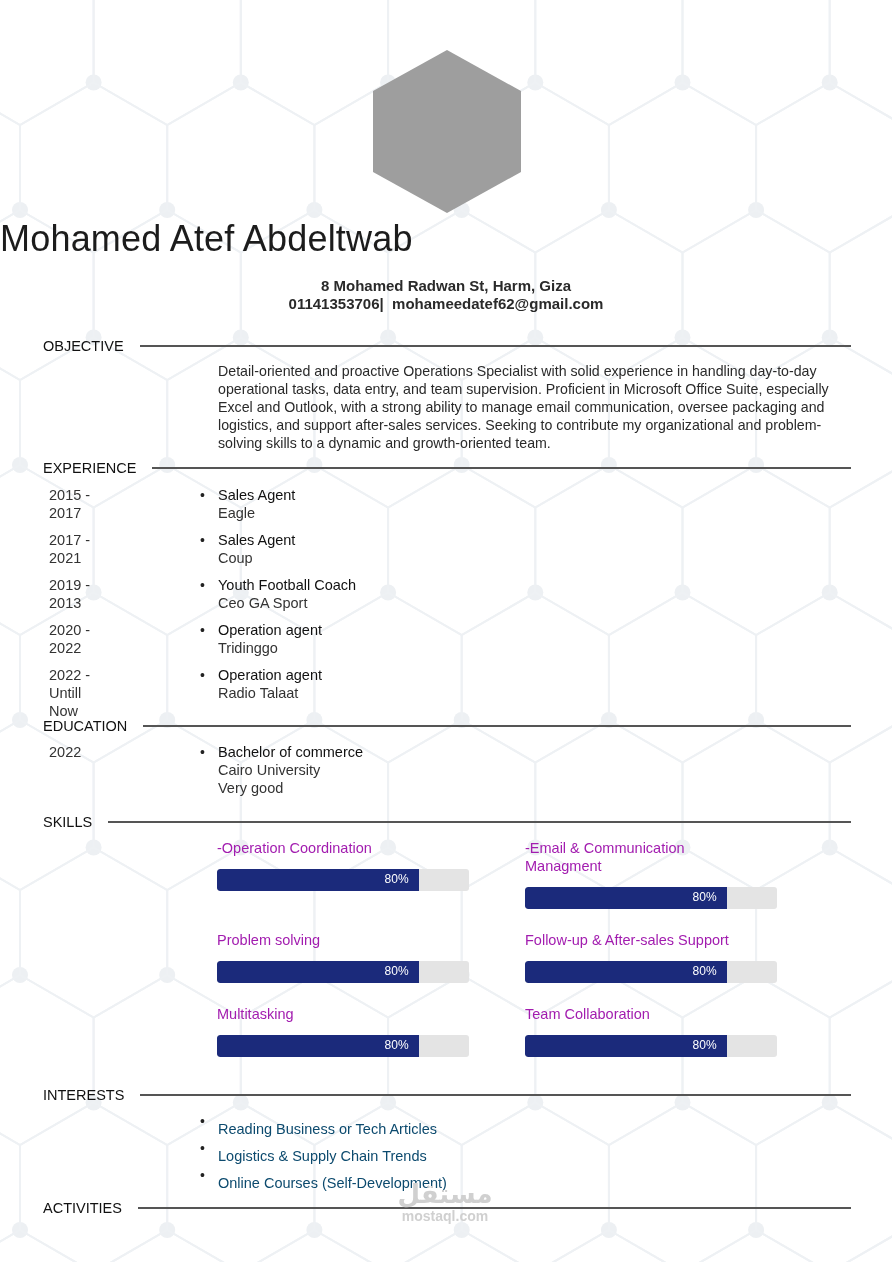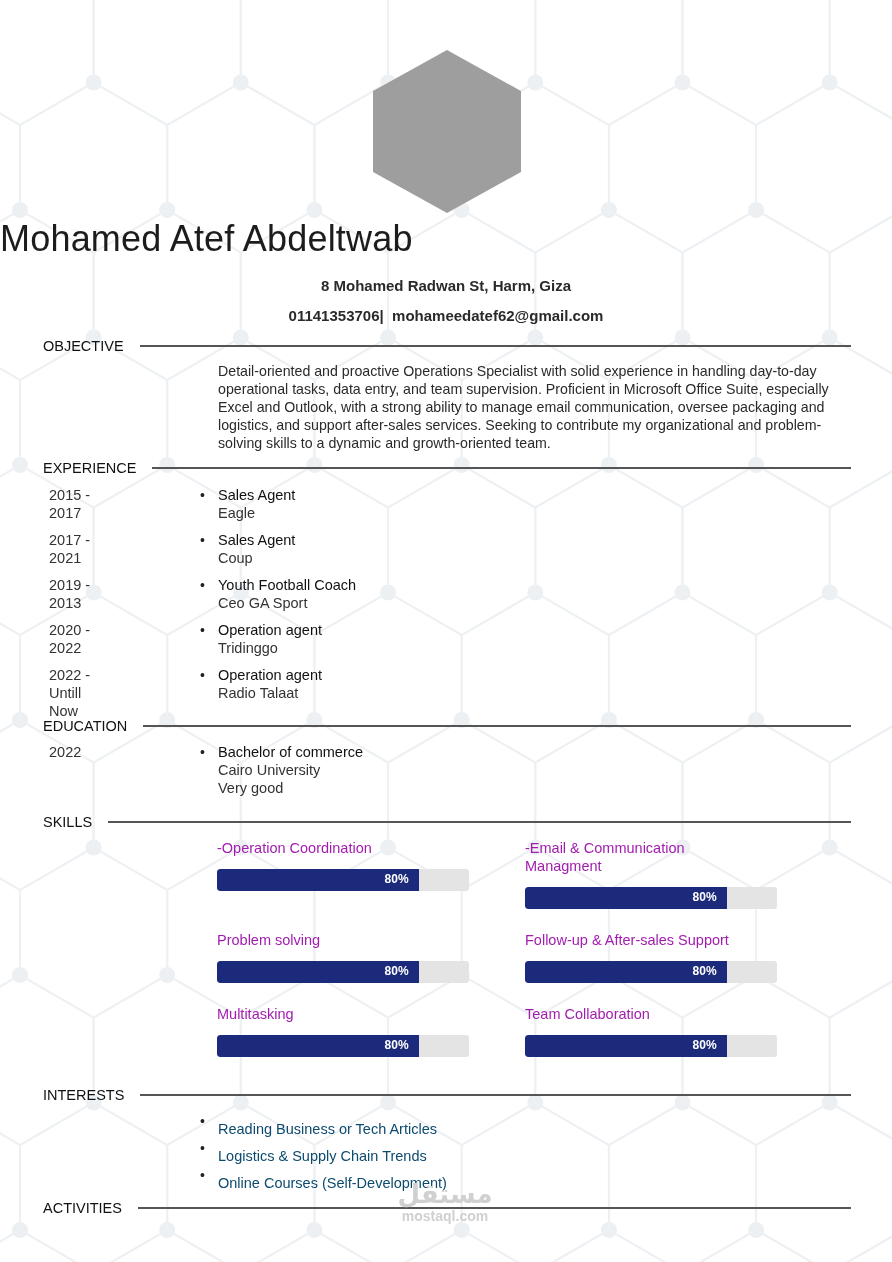--- a/index.html
+++ b/index.html
@@ -6,40 +6,40 @@
   html, body { width: 892px; height: 1262px; background: #ffffff; overflow: hidden; }
   body { position: relative; font-family: "Liberation Sans", "DejaVu Sans", sans-serif; color: #222; }
 
   #bg-pattern { position: absolute; left: 0; top: 0; width: 892px; height: 1262px; z-index: 0; }
   .page { position: absolute; left: 0; top: 0; width: 892px; height: 1262px; z-index: 1; }
 
   .avatar { position: absolute; left: 373px; top: 50px; width: 148px; height: 163px; }
   .name { position: absolute; left: 0; width: 892px; top: 218px; font-size: 36px; color: #1c1c1c; letter-spacing: 0.2px; }
   .contact { position: absolute; left: 0; width: 892px; text-align: center; font-size: 15px; color: #2a2a2a; line-height: 18px; font-weight: bold; }
   .contact.addr { top: 277px; }
-  .contact.line2 { top: 295px; margin-top: 12px; }
+  .contact.line2 { top: 295px; }
 
   .section-head { position: absolute; left: 43px; right: 41px; height: 20px; display: flex; align-items: center; }
   .section-head .title { font-size: 14.5px; color: #111; font-weight: 500; white-space: nowrap; }
   .section-head .rule { flex: 1; height: 1.5px; background: #555; margin-left: 16px; }
 
   .objective-text { position: absolute; left: 218px; top: 362px; width: 624px; font-size: 14.2px; line-height: 18px; color: #2a2a2a; }
 
   .entry { position: absolute; left: 0; width: 892px; }
   .entry .date { position: absolute; left: 49px; width: 80px; font-size: 14.5px; line-height: 18px; color: #333; }
   .entry .bullet { position: absolute; left: 200px; font-size: 14px; line-height: 18px; color: #222; }
   .entry .content { position: absolute; left: 218px; font-size: 14.5px; line-height: 18px; }
   .entry .role { color: #111; font-weight: 500; }
   .entry .org { color: #333; }
 
   .skill { position: absolute; width: 252px; }
   .skill .label { font-size: 14.5px; line-height: 18px; color: #a21caf; }
   .skill .bar { position: absolute; left: 0; width: 252px; height: 22px; background: #e4e4e4; border-radius: 3px; overflow: hidden; }
   .skill .fill { position: absolute; left: 0; top: 0; height: 22px; background: #1b2a7b; border-radius: 3px 0 0 3px; }
-  .skill .pct { position: absolute; right: 10px; top: 3px; font-size: 12px; color: #ffffff; font-weight: bold; }
+  .skill .pct { position: absolute; right: 10px; top: 3px; font-size: 12px; color: #ffffff; font-weight: normal; }
 
   .interest { position: absolute; left: 0; width: 892px; height: 18px; }
   .interest .bullet { position: absolute; left: 200px; font-size: 14px; line-height: 18px; }
   .interest .text { position: absolute; left: 218px; font-size: 14.5px; line-height: 18px; color: #0c4a6e; margin-top: 8px; }
 
   .watermark { position: absolute; left: 380px; top: 1180px; width: 130px; text-align: center; color: #d0d0d0; }
   .watermark .ar { font-size: 26px; font-weight: bold; line-height: 28px; font-family: "DejaVu Sans", sans-serif; }
   .watermark .en { font-size: 14px; line-height: 16px; font-weight: bold; }
 </style>
 </head>

